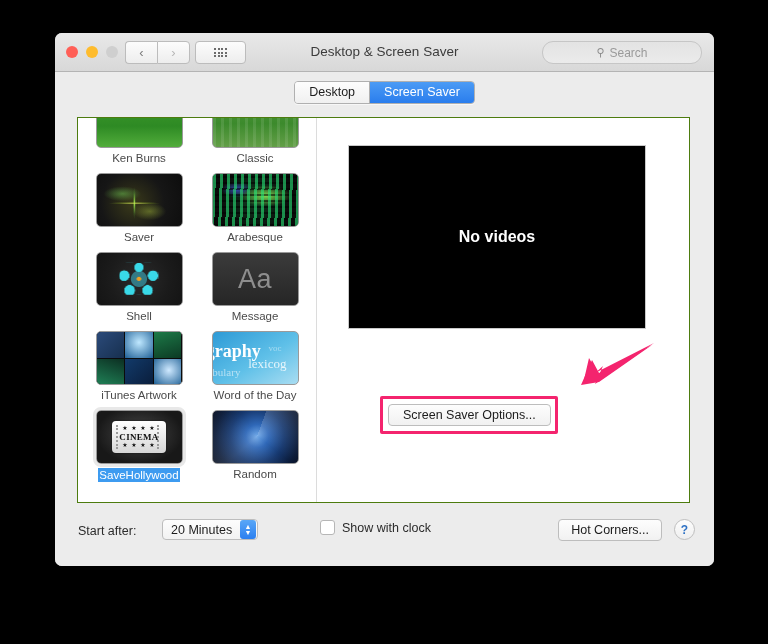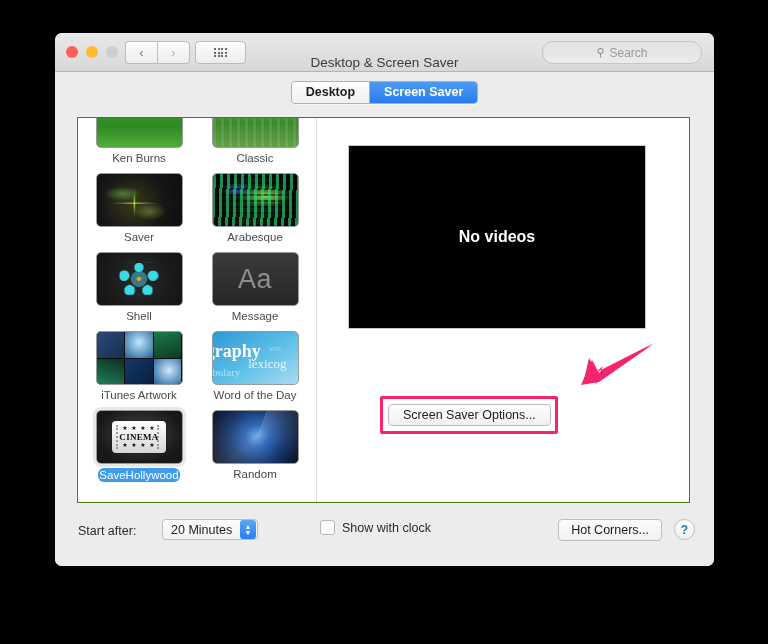--- a/index.html
+++ b/index.html
@@ -87,21 +87,20 @@
   }
   .griddots i { background: #6b6b6b; display: block; width: 2px; height: 2px; }
 
   #window-title {
     position: absolute;
     left: 0; right: 0; top: 11px;
     text-align: center;
     font-size: 13.5px;
     color: #3b3b3b;
     pointer-events: none;
-    margin-top: 11px;
   }
 
   #search-field {
     position: absolute;
     right: 12px;
     top: 8px;
     width: 158px;
     height: 21px;
     border-radius: 11px;
     background: linear-gradient(to bottom, #e3e3e3, #ebebeb);
@@ -122,21 +121,20 @@
     align-items: center;
     justify-content: center;
   }
   .segmented {
     display: flex;
     border-radius: 4px;
     overflow: hidden;
     border: 1px solid #b0b0b0;
     height: 21px;
     box-shadow: 0 1px 0 rgba(255,255,255,0.6);
-    font-weight: bold;
   }
   .seg {
     padding: 0 14px;
     display: flex; align-items: center;
     font-size: 12.5px;
     background: linear-gradient(to bottom, #fdfdfd, #f0f0f0);
     color: #1d1d1d;
   }
   .seg + .seg { border-left: 1px solid #b0b0b0; }
   .seg.active {
@@ -194,21 +192,21 @@
   }
   .caption {
     font-size: 11.5px;
     color: #4a4a4a;
     margin-top: 4px;
     white-space: nowrap;
   }
   .cell.selected .caption {
     background: #3d9bf0;
     color: #ffffff;
-    border-radius: 6px;
+    border-radius: 0;
     padding: 1px 1px;
   }
 
   
   .art-kenburns {
     background:
       radial-gradient(circle at 52% 14%, #f08a22 0 5%, transparent 6%),
       linear-gradient(to bottom, #3f9b2c, #2e8a24 60%, #52ad3b);
   }
   .art-kenburns::after {

